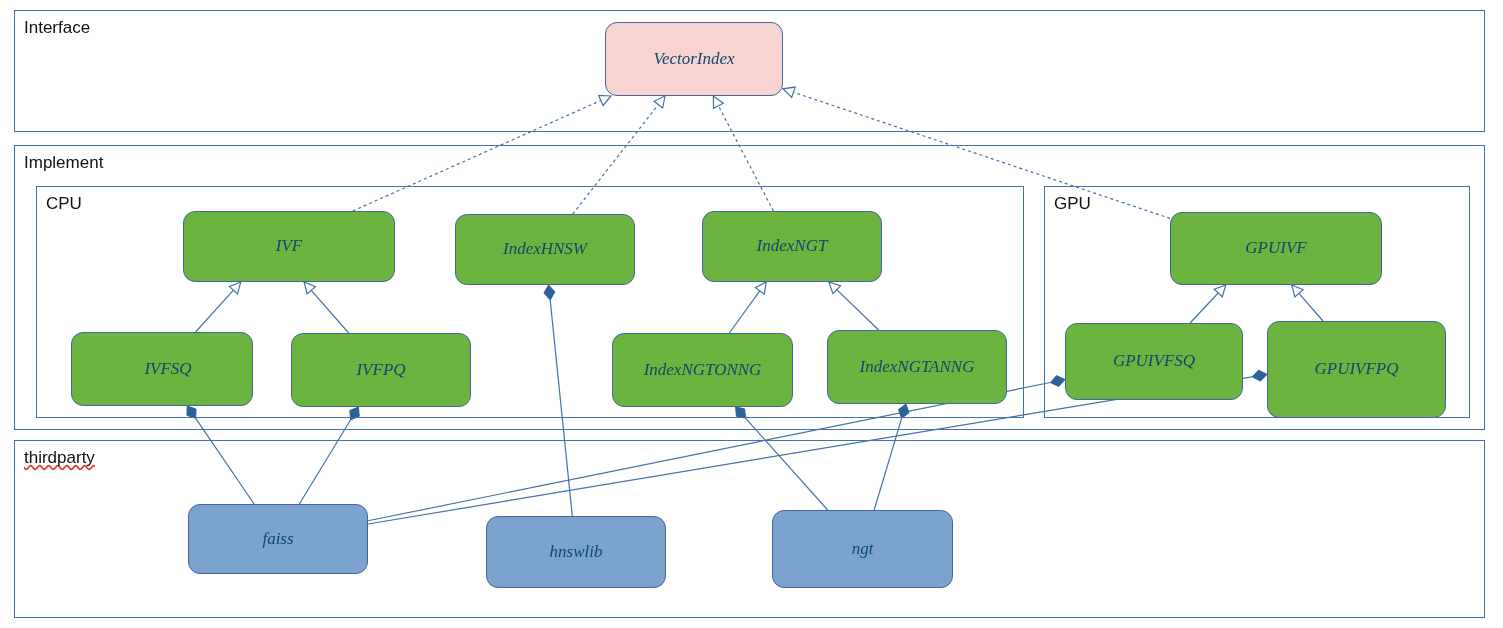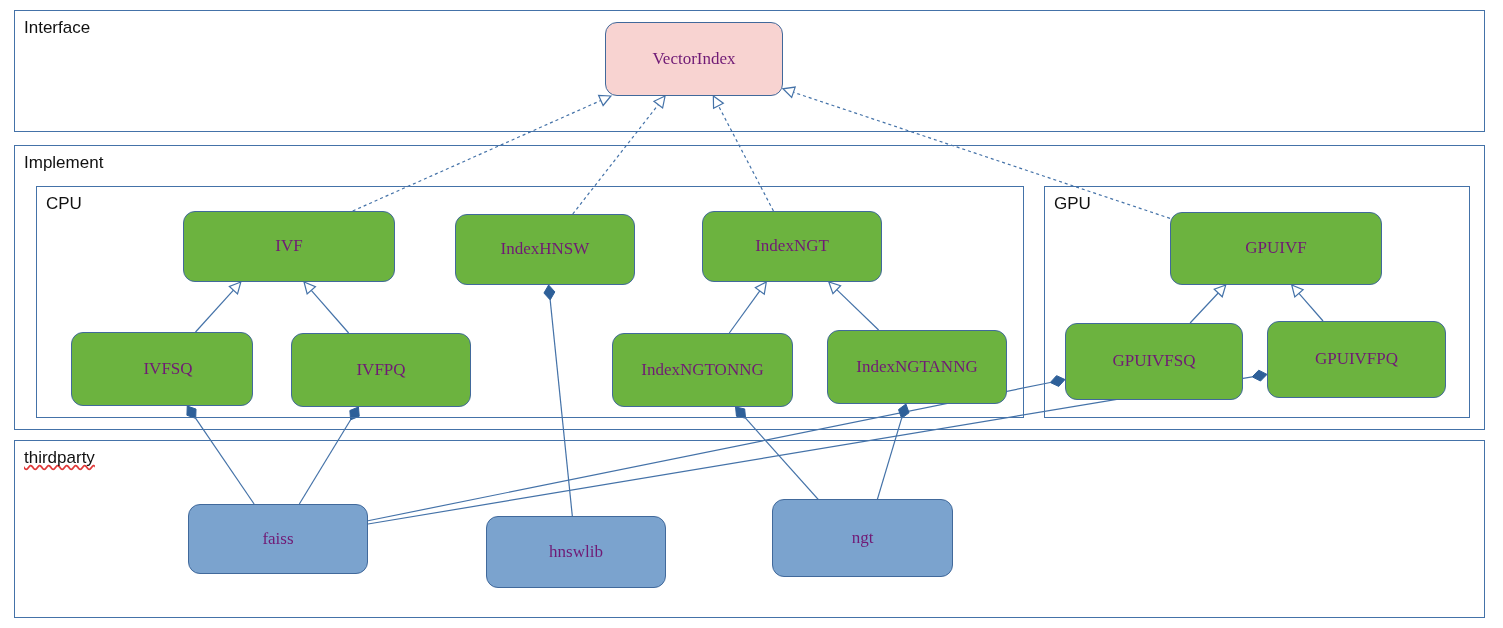--- a/index.html
+++ b/index.html
@@ -5,22 +5,22 @@
   html,body{margin:0;padding:0;background:#ffffff;}
   body{font-family:"Liberation Sans",sans-serif;}
   #canvas{position:relative;width:1503px;height:628px;background:#fff;overflow:hidden;}
 
   .group{position:absolute;border:1px solid #4472A8;background:transparent;box-sizing:border-box;}
   .group-label{position:absolute;font-family:"Liberation Sans",sans-serif;font-size:17px;color:#111;white-space:nowrap;}
   .group-label.misspelled{text-decoration:underline;text-decoration-style:wavy;text-decoration-color:#e03a3a;text-decoration-skip-ink:none;}
 
   .node{position:absolute;box-sizing:border-box;border:1px solid #41699B;border-radius:12px;
         display:flex;align-items:center;justify-content:center;
-        font-family:"Liberation Serif",serif;font-size:17px;color:#701a75;
-        text-align:center;line-height:1.1;}
+        font-family:"Liberation Serif",serif;font-size:17px;color:#0c4a6e;
+        text-align:center;line-height:1.1;font-style:italic;}
   .node.iface{background:#F8D3D1;}
   .node.impl{background:#6CB33F;}
   .node.third{background:#7BA3CE;}
 
   svg.edges{position:absolute;left:0;top:0;width:1503px;height:628px;overflow:visible;pointer-events:none;}
   .l-dash{stroke:#4472A8;stroke-width:1.2;fill:none;stroke-dasharray:3 3;}
   .l-solid{stroke:#4472A8;stroke-width:1.2;fill:none;}
   .tri-hollow{fill:#ffffff;stroke:#4472A8;stroke-width:1.2;}
   .diamond-filled{fill:#2E6099;stroke:#2E6099;stroke-width:1;}
 </style>
@@ -134,26 +134,26 @@
       </div>
       <div class="node impl" style="left: 827px; top: 330px; width: 180px; height: 74px;">
         <span>IndexNGTANNG</span>
       </div>
       <div class="node impl" style="left: 1170px; top: 212px; width: 212px; height: 73px; justify-content: center;">
         <span>GPUIVF</span>
       </div>
       <div class="node impl" style="left: 1065px; top: 323px; width: 178px; height: 77px;">
         <span>GPUIVFSQ</span>
       </div>
-      <div class="node impl" style="left: 1267px; top: 321px; width: 179px; height: 77px;">
+      <div class="node impl" style="left: 1267px; top: 321px; width: 179px; height: 97px;">
         <span>GPUIVFPQ</span>
       </div>
       <div class="node third" style="left: 188px; top: 504px; width: 180px; height: 70px;">
         <span>faiss</span>
       </div>
       <div class="node third" style="left: 486px; top: 516px; width: 180px; height: 72px;">
         <span>hnswlib</span>
       </div>
-      <div class="node third" style="left: 772px; top: 499px; width: 181px; height: 78px;">
+      <div class="node third" style="left: 772px; top: 510px; width: 181px; height: 78px;">
         <span>ngt</span>
       </div>
     </div>
 </div>
 
 </body></html>

